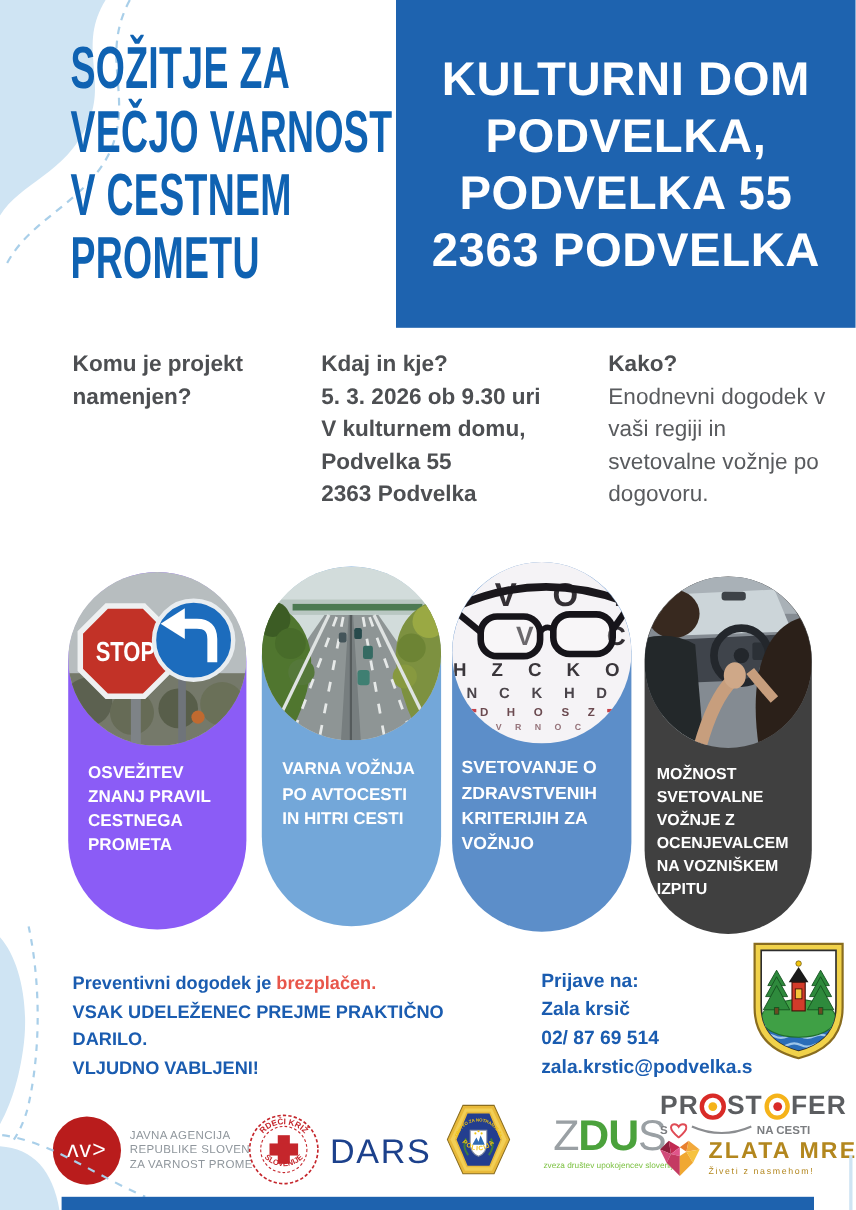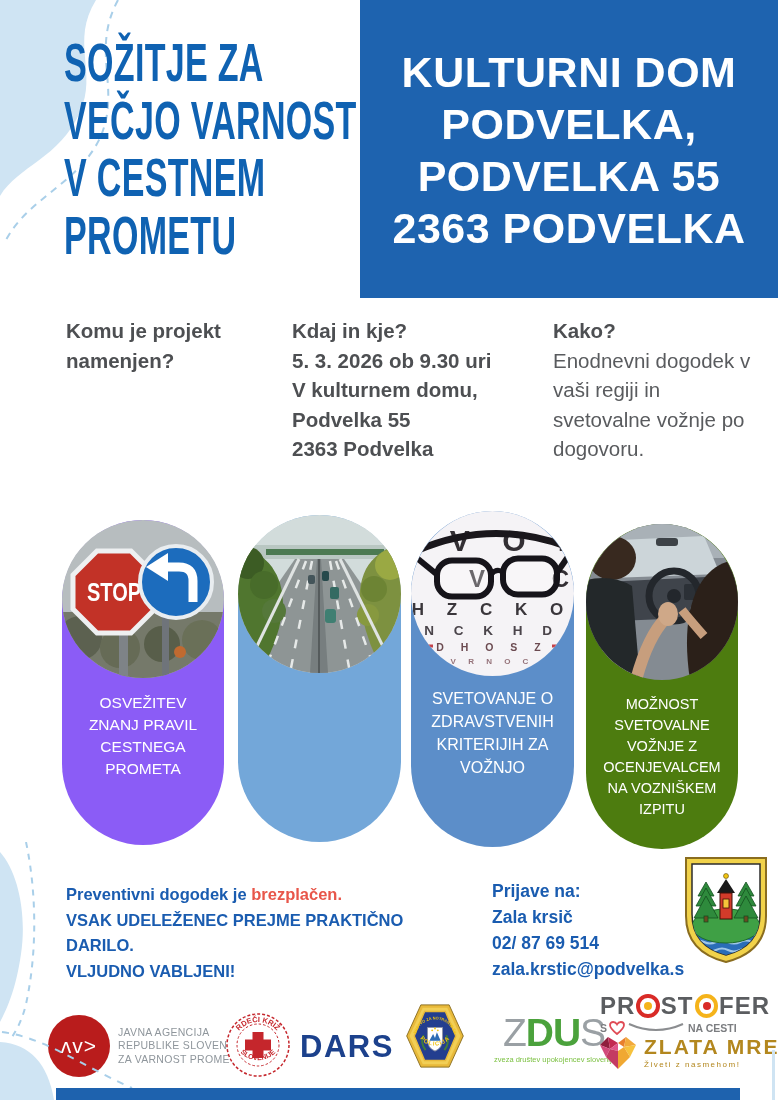--- a/index.html
+++ b/index.html
@@ -22,48 +22,48 @@
   .col .h{font-weight:700;color:#4d4f52;}
   .col-who{left:66px;width:215px;}
   .col-when{left:292px;width:250px;font-weight:700;color:#4d4f52;}
   .col-how{left:553px;width:210px;}
 
   
   .pill{position:absolute;border-radius:999px;}
   .pill-photo{width:100%;border-radius:50%;overflow:hidden;line-height:0;}
   .pill-photo svg{width:100%;height:100%;display:block;}
   .pill-label{position:absolute;left:50%;transform:translateX(-50%);
-    text-align:center;color:#ffffff;font-weight:400;}
+    text-align:left;color:#ffffff;font-weight:700;}
   .p1{left:62px;top:520px;width:162px;height:325px;background:#8b5cf6;}
   .p1 .pill-photo{height:158px;}
   .p1 .pill-label{top:172px;width:126px;font-size:15.5px;line-height:22px;}
   .p2{left:238px;top:515px;width:163px;height:327px;background:#73a7d9;}
   .p2 .pill-photo{height:158px;}
   .p2 .pill-label{top:174px;width:126px;font-size:15.5px;line-height:22.5px;}
   .p3{left:411px;top:511px;width:163px;height:336px;background:#5c8ec9;}
   .p3 .pill-photo{height:165px;}
   .p3 .pill-label{top:176px;width:146px;font-size:16px;line-height:23px;}
-  .p4{left:586px;top:524px;width:152px;height:325px;background:#4d7c0f;}
+  .p4{left:586px;top:524px;width:152px;height:325px;background:#404040;}
   .p4 .pill-photo{height:156px;}
   .p4 .pill-label{top:170px;width:130px;font-size:14.5px;line-height:21px;}
 
   
   .notice{position:absolute;left:66px;top:882px;width:400px;color:#1a5cb0;
     font-weight:700;font-size:16.5px;line-height:25.5px;}
   .notice .red{color:#e8564a;}
   .contact{position:absolute;left:492px;top:878px;color:#1a5cb0;
     font-weight:700;font-size:17.5px;line-height:26px;}
 
   
   .avp{position:absolute;left:48px;top:1015px;display:flex;align-items:center;}
   .avp-circle{width:62px;height:62px;border-radius:50%;background:#b91c1c;color:#ffffff;
     display:flex;align-items:center;justify-content:center;font-weight:400;font-size:21px;
     letter-spacing:1px;}
   .avp-text{margin-left:8px;color:#8f969c;font-size:10.5px;line-height:13.5px;letter-spacing:0.3px;}
-  .dars{position:absolute;left:300px;top:1029px;color:#1c418c;font-weight:700;
+  .dars{position:absolute;left:300px;top:1029px;color:#1c418c;font-weight:400;
     font-size:31px;letter-spacing:1.5px;}
   .zdus{position:absolute;left:494px;top:1014px;width:120px;text-align:center;}
   .zdus-main{font-size:39px;line-height:38px;font-weight:400;letter-spacing:-1px;}
   .zdus-main .z,.zdus-main .s{color:#9aa0a4;}
   .zdus-main .du{color:#4ba23c;font-weight:800;}
   .zdus-sub{color:#7cc142;font-size:7.5px;margin-top:3px;white-space:nowrap;}
   .prostofer{position:absolute;left:600px;top:992px;width:170px;}
   .pf-main{display:flex;align-items:center;color:#5b5d60;font-weight:700;font-size:24px;
     letter-spacing:1px;}
   .pf-o{display:inline-block;width:16px;height:16px;border-radius:50%;position:relative;margin:0 1px;}
@@ -167,20 +167,21 @@
         <line x1="68" y1="46" x2="26" y2="158" stroke="#e6e9e8" stroke-width="2.5" stroke-dasharray="9 11"></line>
         <line x1="74" y1="46" x2="52" y2="158" stroke="#e6e9e8" stroke-width="2.5" stroke-dasharray="9 11"></line>
         <line x1="92" y1="46" x2="112" y2="158" stroke="#e6e9e8" stroke-width="2.5" stroke-dasharray="9 11"></line>
         <line x1="98" y1="46" x2="138" y2="158" stroke="#e6e9e8" stroke-width="2.5" stroke-dasharray="9 11"></line>
         <rect x="84" y="56" width="7" height="10" rx="2" fill="#274a4c"></rect>
         <rect x="92" y="72" width="9" height="12" rx="2" fill="#356a62"></rect>
         <rect x="87" y="94" width="11" height="14" rx="3" fill="#3f7f72"></rect>
         <rect x="70" y="60" width="7" height="9" rx="2" fill="#44555a"></rect>
       </svg>
     </div>
+    <div class="pill-label">VARNA VOŽNJA PO AVTOCESTI IN HITRI CESTI</div>
   </div>
 
   <div class="pill p3">
     <div class="pill-photo">
       <svg viewBox="0 0 163 166" preserveAspectRatio="xMidYMid slice">
         <rect width="163" height="166" fill="#f5f3f6"></rect>
         <text x="81" y="40" text-anchor="middle" font-size="30" font-weight="bold" fill="#332f34" letter-spacing="12">H V O L</text>
         <text x="81" y="76" text-anchor="middle" font-size="24" font-weight="bold" fill="#332f34" letter-spacing="30">H V C</text>
         <text x="81" y="104" text-anchor="middle" font-size="17" font-weight="bold" fill="#3a363b" letter-spacing="9">H Z C K O</text>
         <text x="81" y="124" text-anchor="middle" font-size="13.5" font-weight="bold" fill="#4a444a" letter-spacing="8">N C K H D</text>

